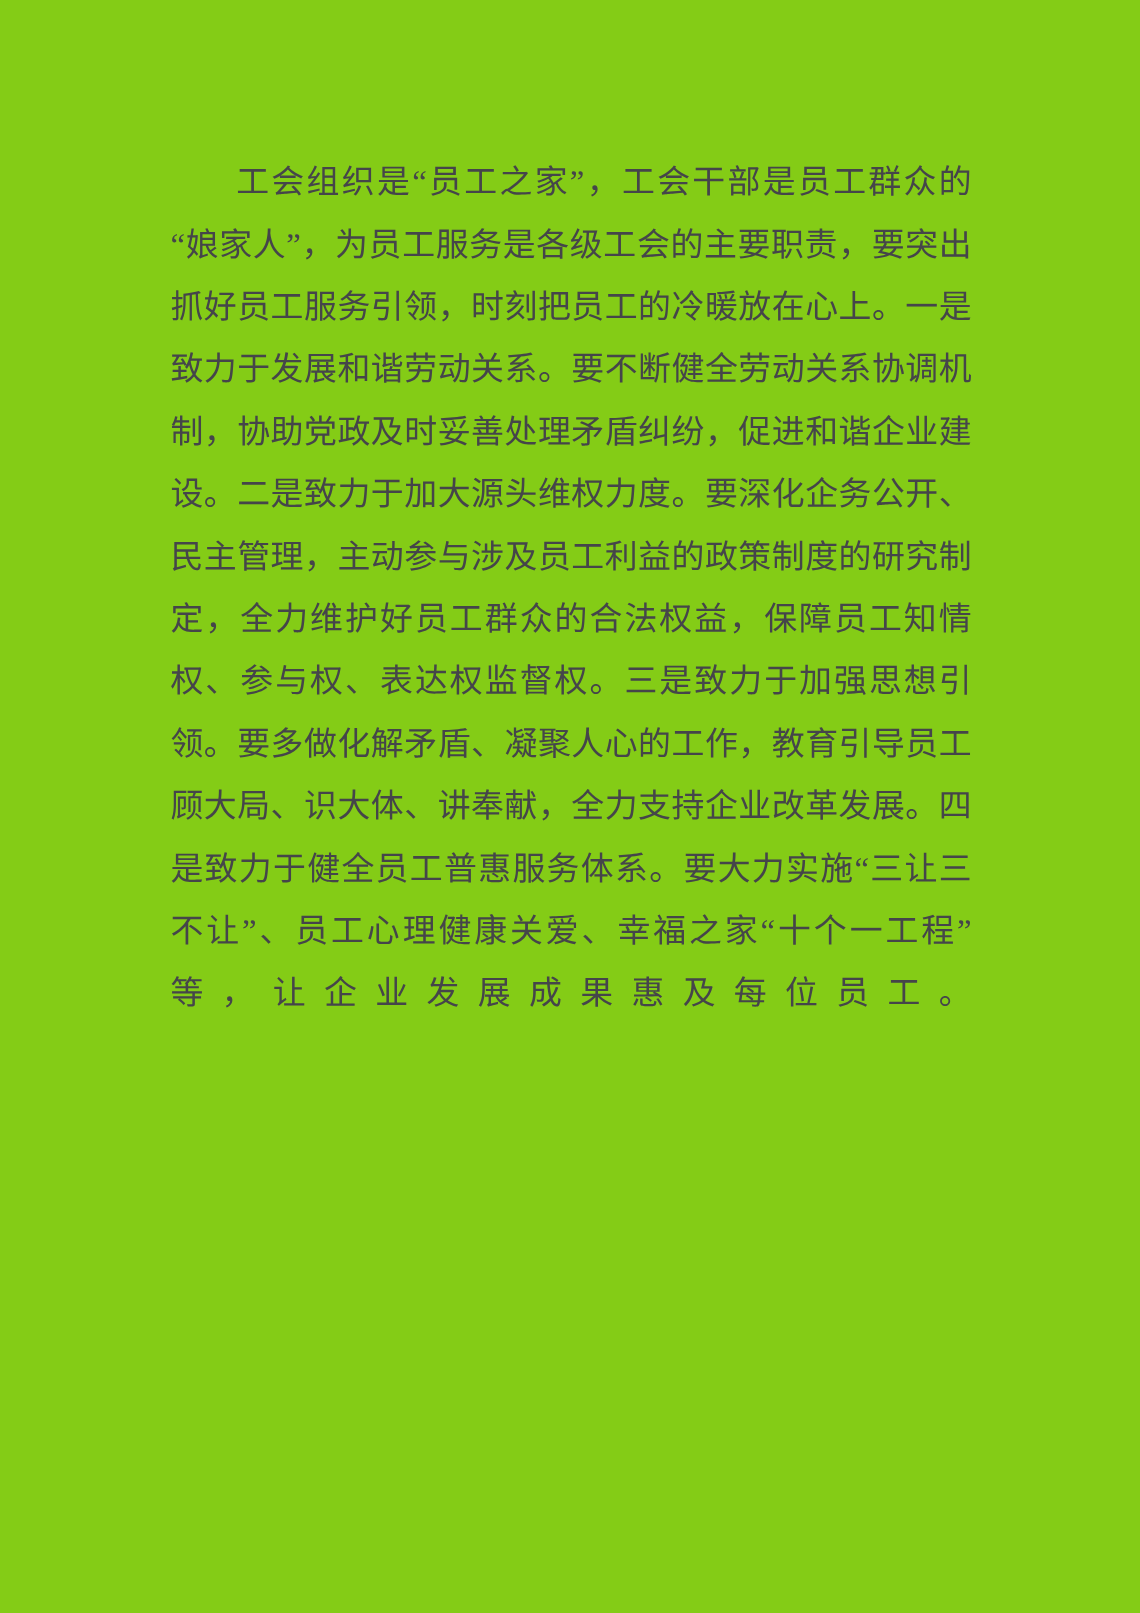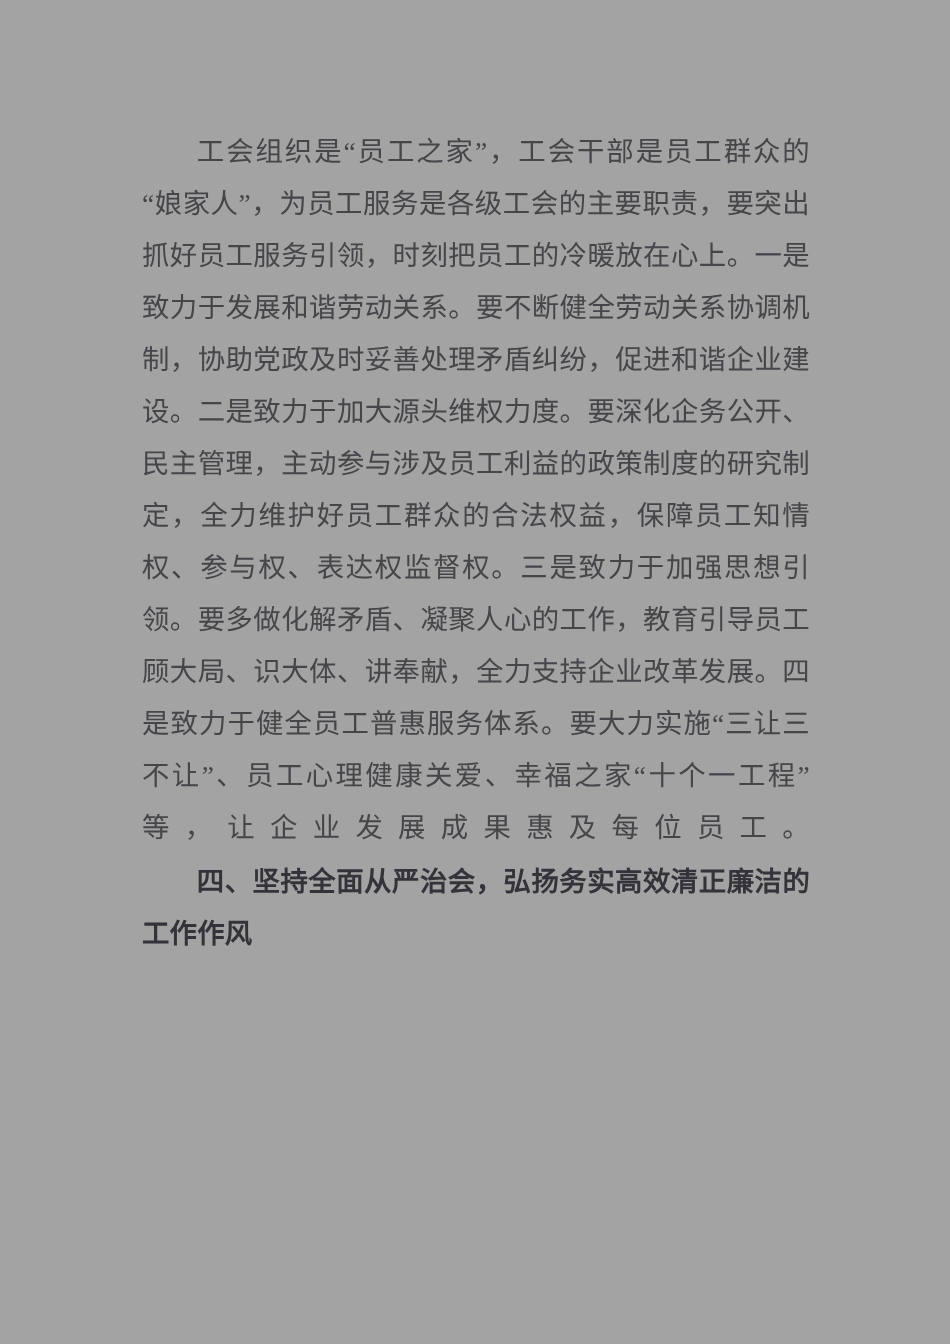--- a/index.html
+++ b/index.html
@@ -7,21 +7,21 @@
     margin: 0;
     padding: 0;
     background: #ffffff;
   }
 
   .page {
     position: relative;
     width: 950px;
     height: 1344px;
     margin: 0 auto;
-    background: #a3a3a3;
+    background: #84cc16;
     overflow: hidden;
     box-sizing: border-box;
   }
 
   
   .content {
     position: absolute;
     left: 142px;
     top: 126px;
     width: 668px;
@@ -68,20 +68,19 @@
 <body>
 
 <div class="page">
 
   <div class="content">
 
     <p class="para justify-all">工会组织是“员工之家”，工会干部是员工群众的“娘家人”，为员工服务是各级工会的主要职责，要突出抓好员工服务引领，时刻把员工的冷暖放在心上。一是致力于发展和谐劳动关系。要不断健全劳动关系协调机制，协助党政及时妥善处理矛盾纠纷，促进和谐企业建设。二是致力于加大源头维权力度。要深化企务公开、民主管理，主动参与涉及员工利益的政策制度的研究制定，全力维护好员工群众的合法权益，保障员工知情权、参与权、表达权监督权。三是致力于加强思想引领。要多做化解矛盾、凝聚人心的工作，教育引导员工顾大局、识大体、讲奉献，全力支持企业改革发展。四是致力于健全员工普惠服务体系。要大力实施“三让三不让”、员工心理健康关爱、幸福之家“十个一工程”等，让企业发展成果惠及每位员工。</p>
 
     <div class="spacer-heading-top"></div>
 
-    <h2 class="section-heading">四、坚持全面从严治会，弘扬务实高效清正廉洁的工作作风</h2>
 
     <div class="spacer-heading-bottom"></div>
 
 
   </div>
 
 </div>
 
 </body></html>

